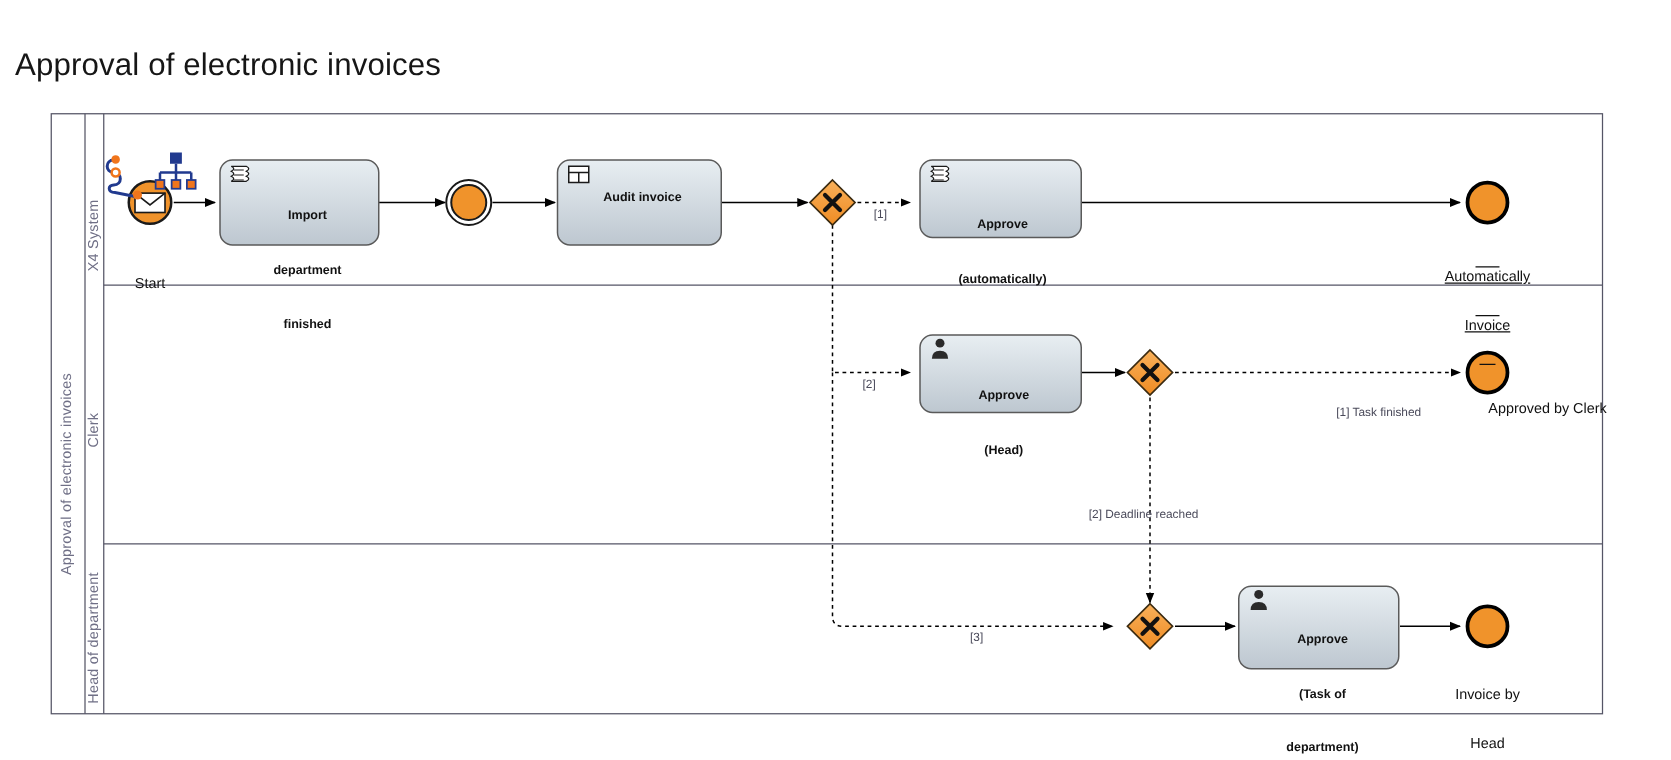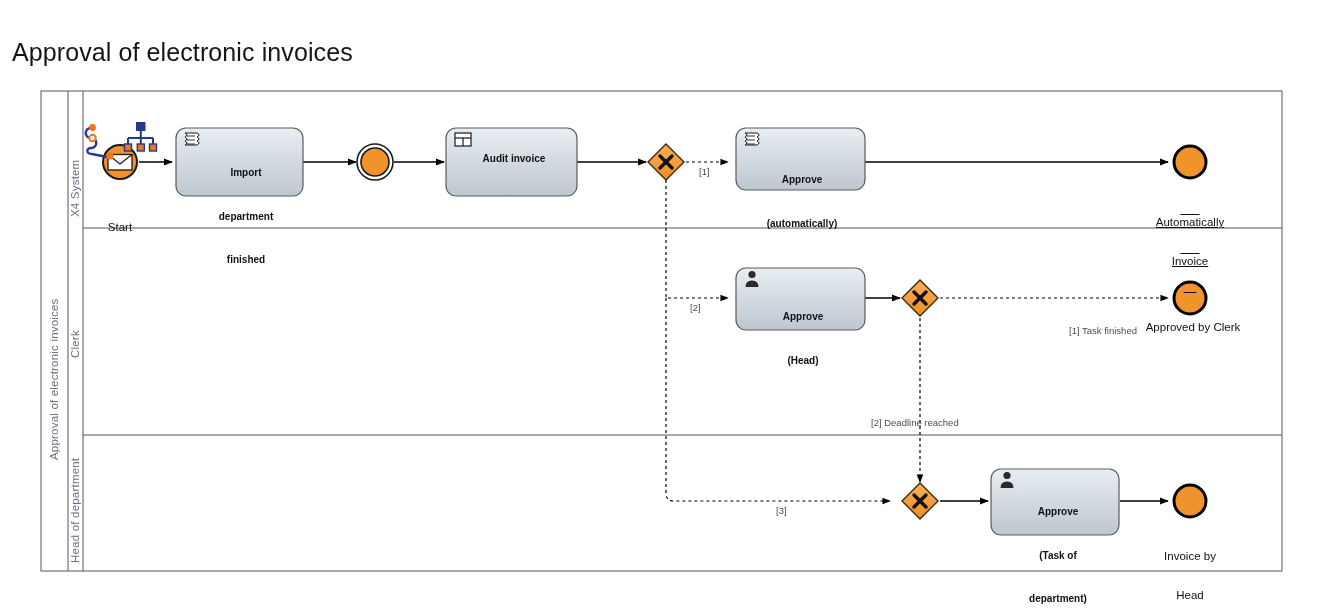--- a/index.html
+++ b/index.html
@@ -328,30 +328,30 @@
     </div>
 
     <div class="lbl node-label" style="left:80px; top:105px; width:80px;margin-top:36px;">Start</div>
 
 
     <div class="lbl node-label" style="left:1130px; top:110px; width:120px;text-decoration:underline;">
       <div>Automatically</div>
       <div>Invoice</div>
     </div>
 
-    <div class="lbl node-label" style="left:1123px; top:241px; width:140px;">Approved by Clerk</div>
+    <div class="lbl node-label" style="left:1168px; top:241px; width:140px;">Approved by Clerk</div>
 
     <div class="lbl node-label" style="left:1130px; top:444px; width:120px;">
       <div>Invoice by</div>
       <div>Head</div>
     </div>
 
     <div class="lbl flow-label" style="left:699px; top:86px;">[1]</div>
 
     <div class="lbl flow-label" style="left:690px; top:222px;">[2]</div>
 
     <div class="lbl flow-label" style="left:776px; top:425px;">[3]</div>
 
     <div class="lbl flow-label" style="left:1069px; top:221px;margin-top:24px;">[1] Task finished</div>
 
-    <div class="lbl flow-label" style="left:871px; top:337px;">[2] Deadline reached</div>
+    <div class="lbl flow-label" style="left:871px; top:326px;">[2] Deadline reached</div>
   </div>
 </div>
 
 </body></html>

